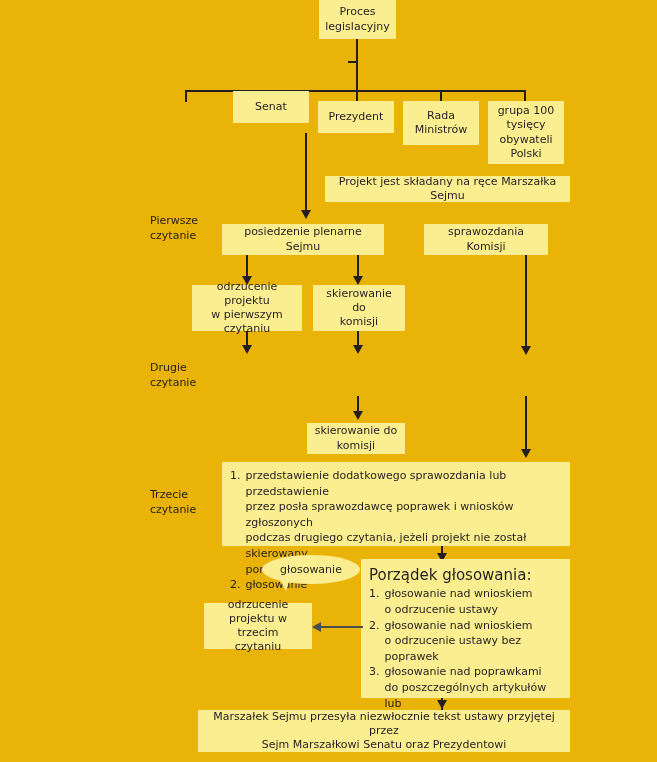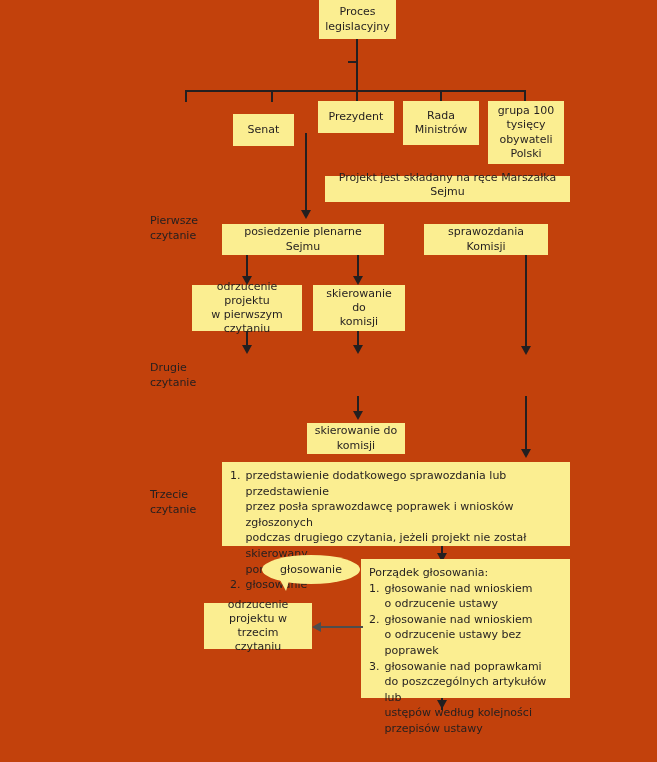--- a/index.html
+++ b/index.html
@@ -8,21 +8,21 @@
     background: #ffffff;
   }
   body {
     font-family: "DejaVu Sans", "Liberation Sans", sans-serif;
     color: #231f20;
   }
   #canvas {
     position: relative;
     width: 657px;
     height: 762px;
-    background: #c2410c;
+    background: #eab308;
     overflow: hidden;
   }
   .node {
     position: absolute;
     background: #fbee91;
     box-sizing: border-box;
     display: flex;
     align-items: center;
     justify-content: center;
     text-align: center;
@@ -115,41 +115,41 @@
 
   <div class="line hline" style="left:348px; top:61px; width:10px; height:2px;"></div>
 
   <div class="line hline" style="left:185px; top:90px; width:340px; height:2px;"></div>
   <div class="line vline" style="left:185px; top:90px; width:2px; height:12px;"></div>
   <div class="line vline" style="left:271px; top:90px; width:2px; height:12px;"></div>
   <div class="line vline" style="left:356px; top:90px; width:2px; height:12px;"></div>
   <div class="line vline" style="left:440px; top:90px; width:2px; height:12px;"></div>
   <div class="line vline" style="left:524px; top:90px; width:2px; height:12px;"></div>
 
-  <div class="node" style="left:233px; top:114px; width:61px; height:32px;">
+  <div class="node" style="left:233px; top:91px; width:76px; height:32px;">
     <span class="plain-line">Senat</span>
   </div>
   <div class="node" style="left:318px; top:101px; width:76px; height:32px;">
     <span class="plain-line">Prezydent</span>
   </div>
   <div class="node" style="left:403px; top:101px; width:76px; height:44px;">
     <span class="plain-line">Rada
 Ministrów</span>
   </div>
   <div class="node" style="left:488px; top:101px; width:76px; height:63px;">
     <span class="plain-line">grupa 100
 tysięcy
 obywateli
 Polski</span>
   </div>
 
   <div class="line vline" style="left:305px; top:133px; width:2px; height:79px;"></div>
   <div class="arrowhead arrow-down" style="left:301px; top:210px;"></div>
 
-  <div class="node" style="left:325px; top:176px; width:245px; height:26px;align-items:flex-end;">
+  <div class="node" style="left:325px; top:176px; width:245px; height:26px;">
     <span class="plain-line">Projekt jest składany na ręce Marszałka Sejmu</span>
   </div>
 
   <div class="stage-label" style="left:150px; top:213px; width:80px;">Pierwsze
 czytanie</div>
 
   <div class="node" style="left:222px; top:224px; width:162px; height:31px;">
     <span class="plain-line">posiedzenie plenarne Sejmu</span>
   </div>
   <div class="node" style="left:424px; top:224px; width:124px; height:31px;">
@@ -218,21 +218,21 @@
   <div class="line vline" style="left:441px; top:546px; width:2px; height:15px;"></div>
   <div class="arrowhead arrow-down" style="left:437px; top:553px;"></div>
 
   <div class="bubble" style="left:262px; top:555px; width:98px; height:29px;">
     <span>głosowanie</span>
   </div>
   <div class="bubble-tail" style="left:279px; top:578px;"></div>
 
   <div class="node left-align" style="left:361px; top:559px; width:209px; height:139px;">
     <div style="width:100%;">
-      <div style="font-size:11px; line-height:1.42;">Porządek głosowania:</div>
+      <div style="font-size:15px; line-height:1.42;">Porządek głosowania:</div>
       <ul class="olist">
         <li>
           <span class="num">1.</span>
           <span class="txt">głosowanie nad wnioskiem
  o odrzucenie ustawy</span>
         </li>
         <li>
           <span class="num">2.</span>
           <span class="txt">głosowanie nad wnioskiem
  o odrzucenie ustawy bez poprawek</span>
@@ -253,14 +253,18 @@
 
   <div class="node" style="left:204px; top:603px; width:108px; height:46px;">
     <span class="plain-line">odrzucenie
 projektu w trzecim
 czytaniu</span>
   </div>
 
   <div class="line vline" style="left:441px; top:698px; width:2px; height:12px;"></div>
   <div class="arrowhead arrow-down" style="left:437px; top:700px;"></div>
 
+  <div class="node" style="left:198px; top:710px; width:372px; height:42px;">
+    <span class="plain-line">Marszałek Sejmu przesyła niezwłocznie tekst ustawy przyjętej przez
+Sejm Marszałkowi Senatu oraz Prezydentowi</span>
+  </div>
 
 </div>
 
 </body></html>

